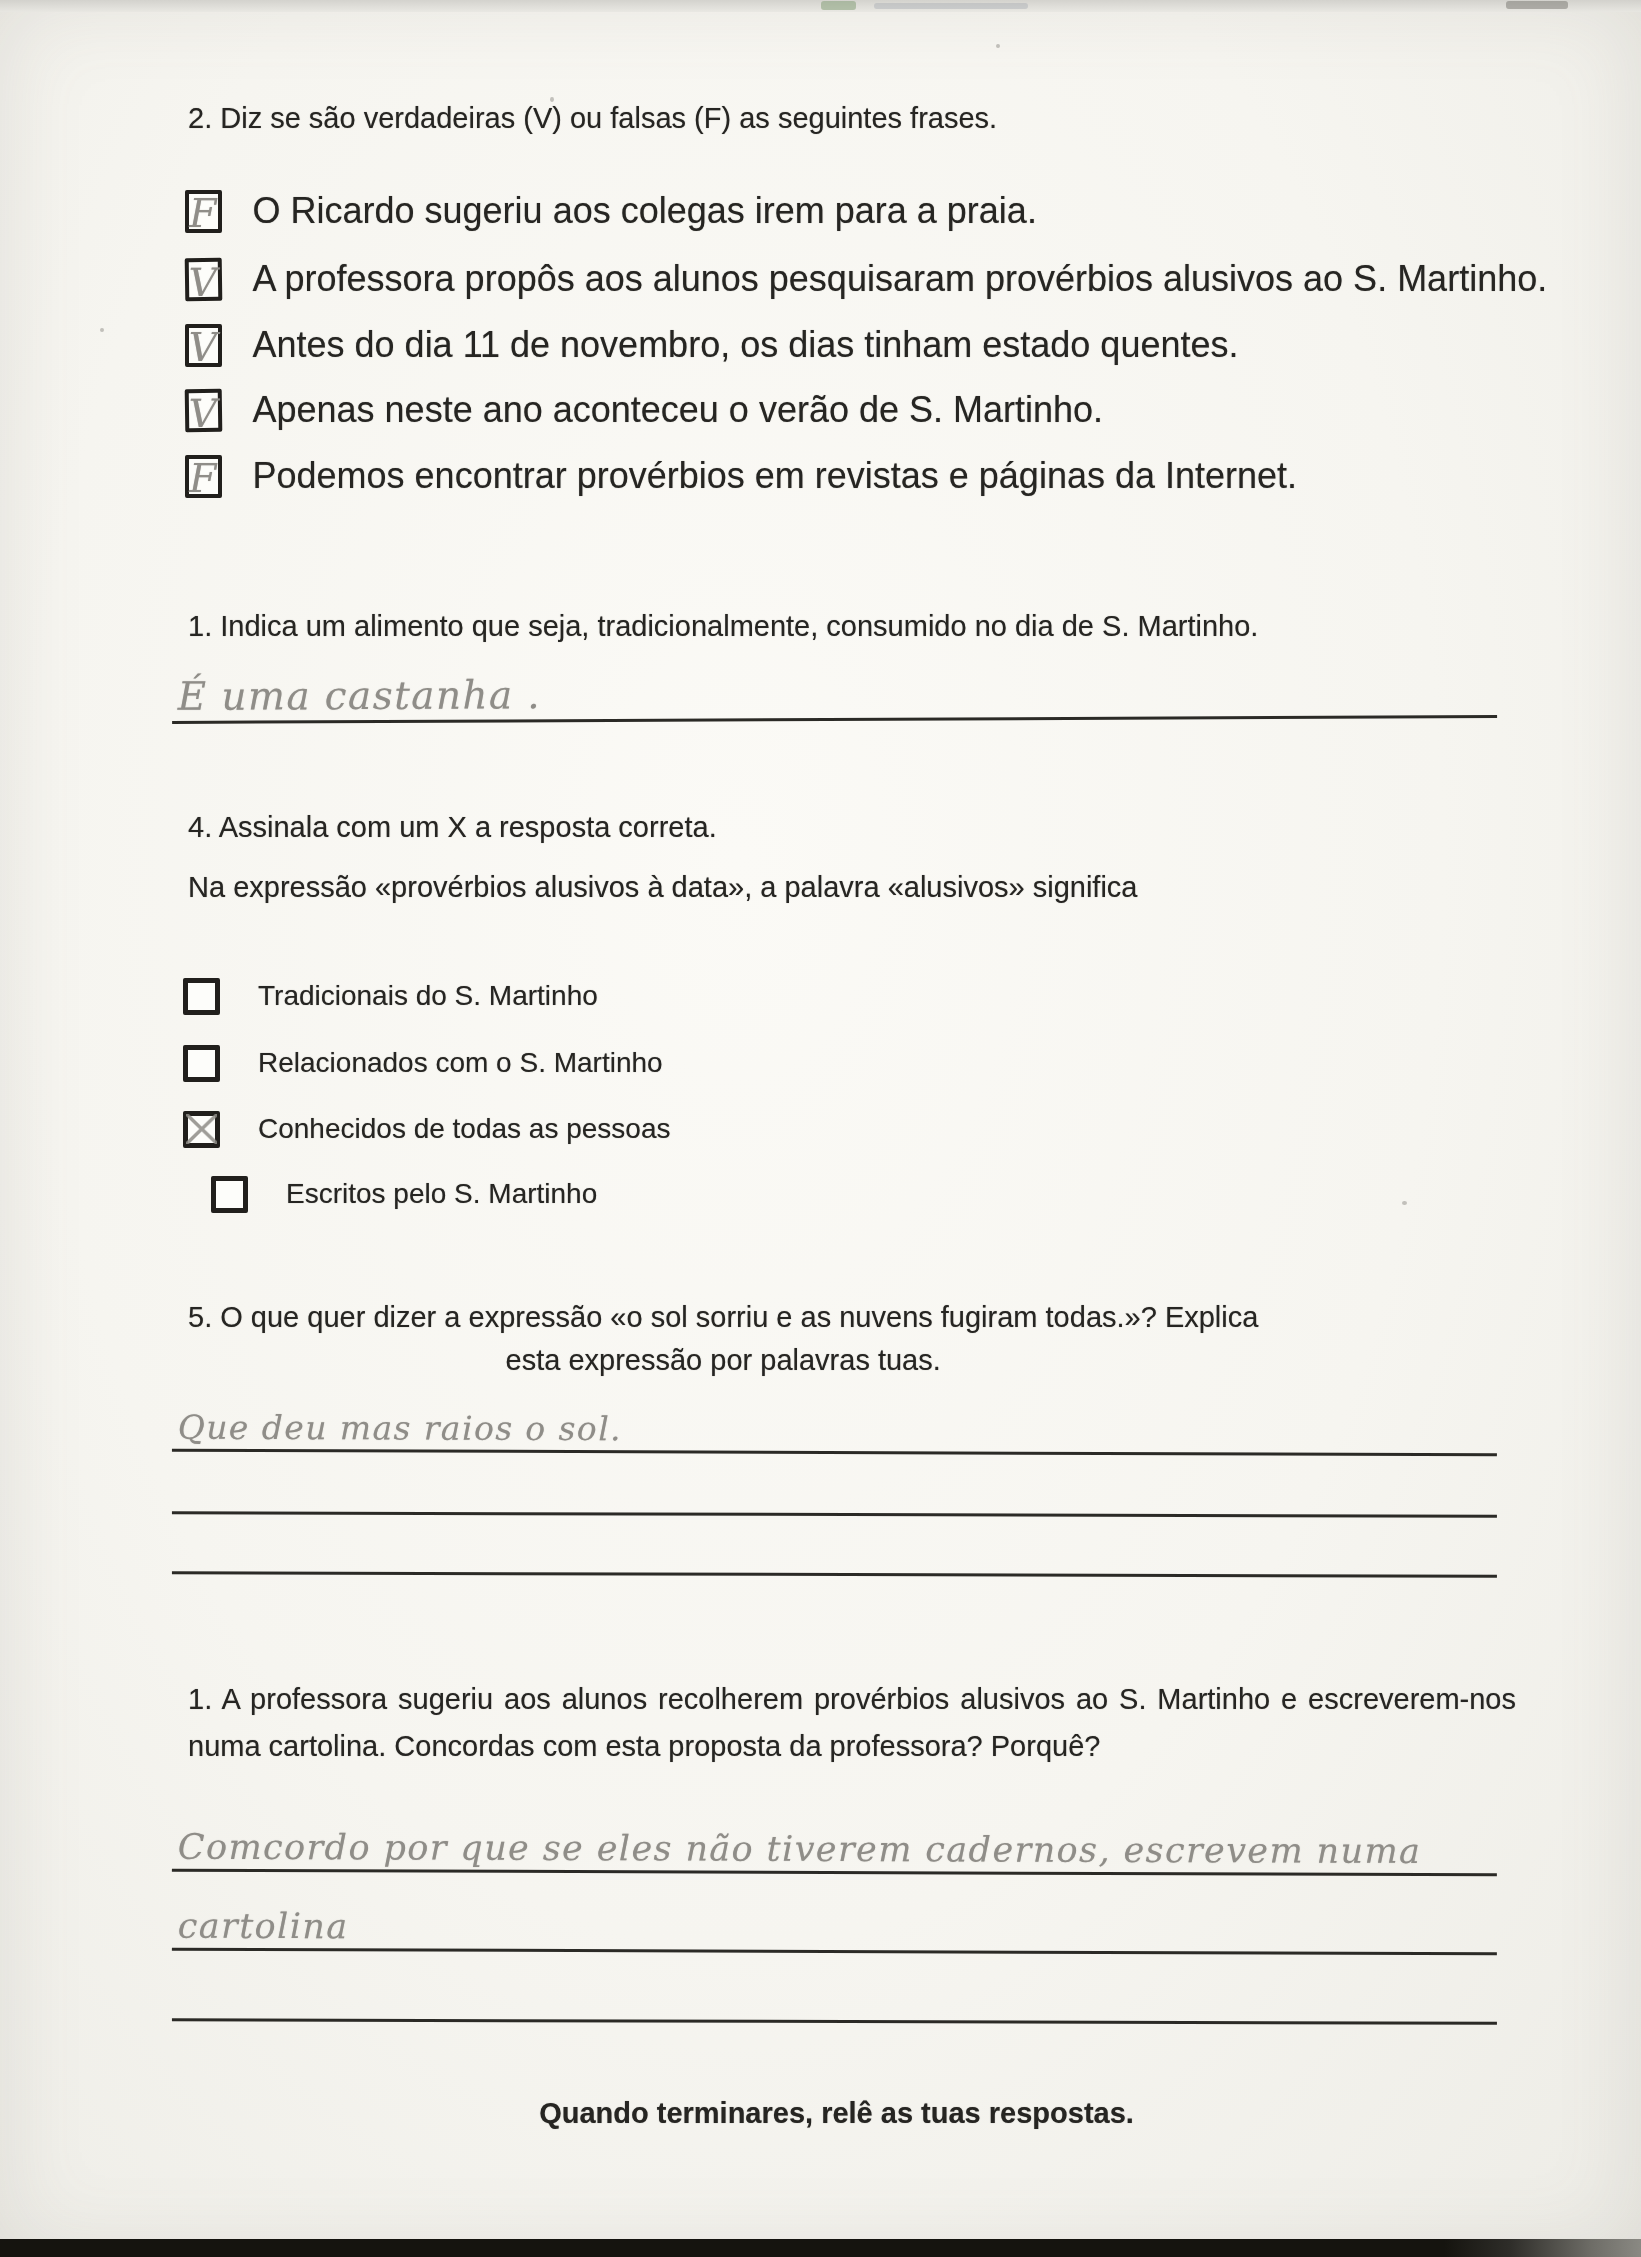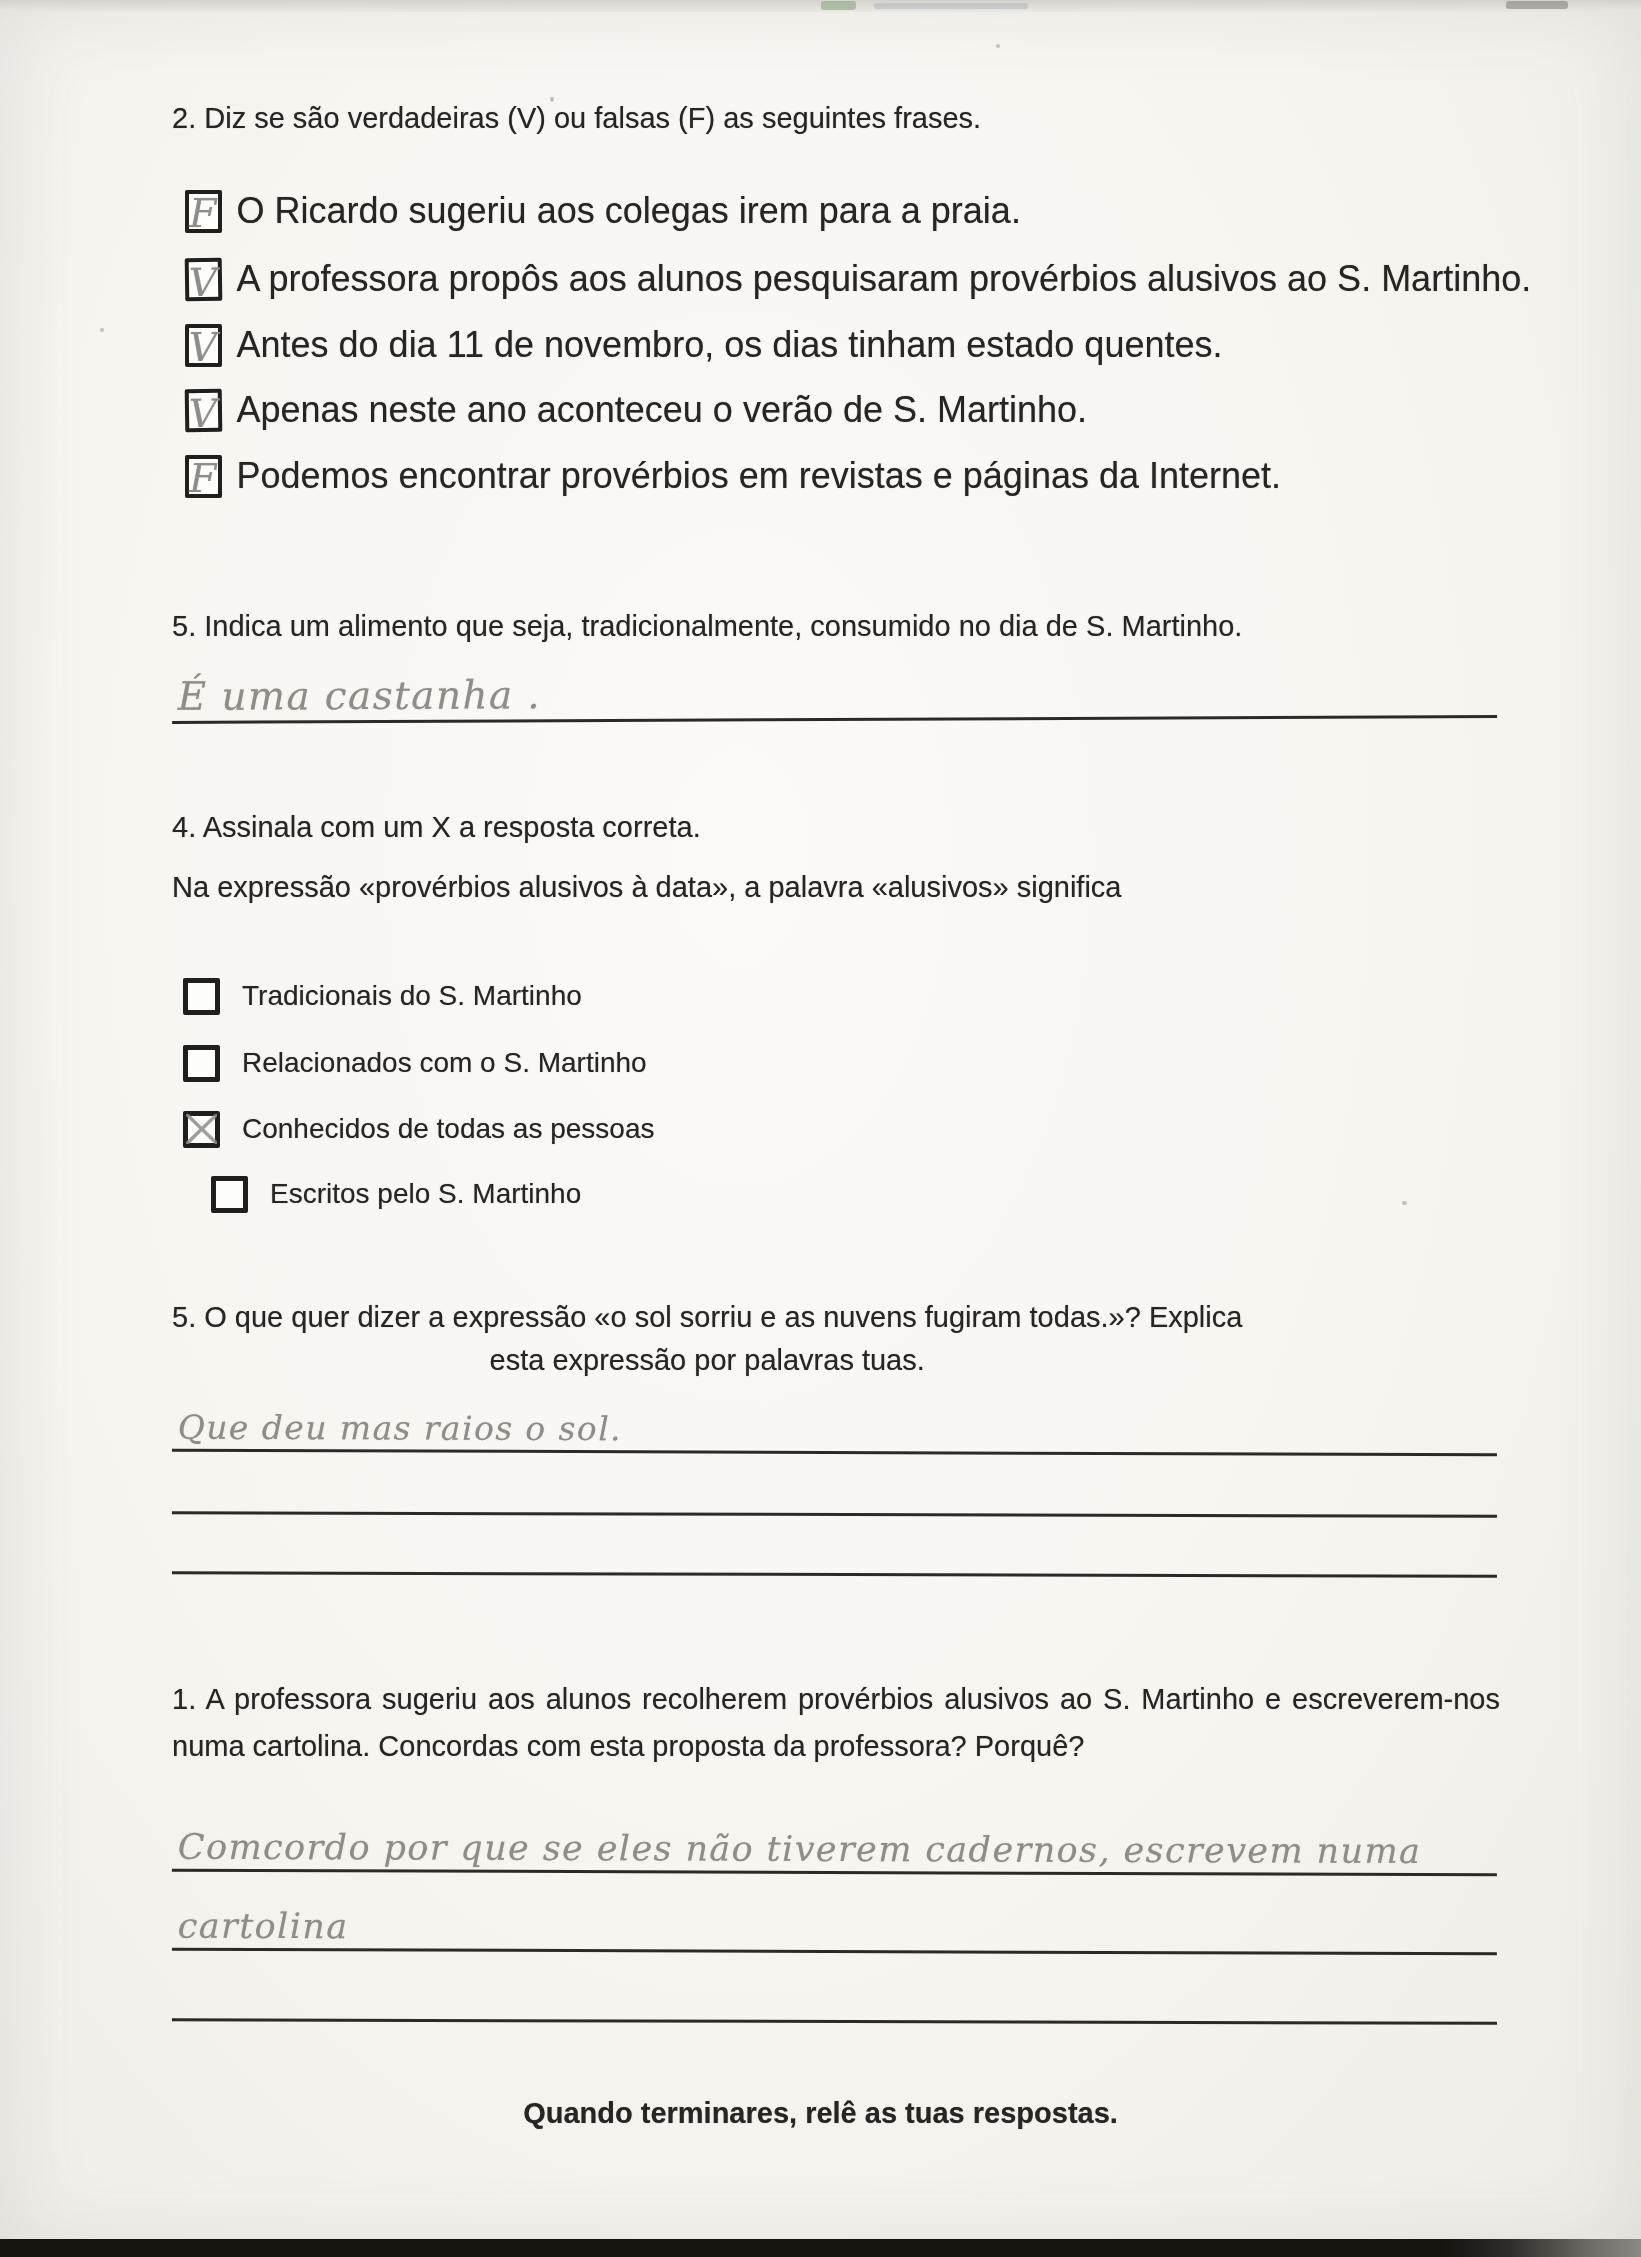--- a/index.html
+++ b/index.html
@@ -6,21 +6,21 @@
   .sheet {
     position:relative;
     width:1641px; height:2257px;
     margin:0 auto;
     background: radial-gradient(ellipse at 45% 38%, #fbfaf6 0%, #f6f5f0 55%, #edece6 100%);
     box-shadow: inset 0 0 87px rgba(110,108,100,.14);
     overflow:hidden;
     font-family:"Liberation Sans", sans-serif;
     color: var(--color-print_ink, #262522);
   }
-  .printed { text-shadow: 0 0 1px rgba(38,37,34,.45); }
+  .printed { text-shadow: 0 0 1px rgba(38,37,34,.45); margin-left: 16px; }
 
   
   .top-strip { position:absolute; left:0; top:0; width:100%; height:11.6px;
     background:linear-gradient(to bottom,#cfcec9,#e8e7e2); opacity:.85; }
   .smudge { position:absolute; border-radius:2.9px; }
   .smudge-a { left:821px; top:1px; width:35px; height:8.7px; background:#86a07a; opacity:.55; }
   .smudge-b { left:874px; top:2.9px; width:154px; height:5.8px; background:#a8adb4; opacity:.45; }
   .smudge-c { left:1506px; top:1px; width:62px; height:7.7px; background:#75736e; opacity:.5; }
   .bottom-strip { position:absolute; left:0; bottom:0; width:100%; height:18.3px;
     background:linear-gradient(to right,#15140f 0%, #15140f 88%, #2e2d29 92%, #6e6d67 97%, #8a8983 100%); }
@@ -103,21 +103,21 @@
       </span>
     <span class="tf-text printed">Apenas neste ano aconteceu o verão de S. Martinho.</span>
   </div>
   <div class="tf-row" style="top:450px;">
     <span class="tf-box">
         <span class="hand tf-mark">F</span>
       </span>
     <span class="tf-text printed">Podemos encontrar provérbios em revistas e páginas da Internet.</span>
   </div>
 
-  <div class="prompt printed" style="top:606px;">5. Indica um alimento que seja, tradicionalmente, consumido no dia de S. Martinho.</div>
+  <div class="prompt printed" style="top:606px;">1. Indica um alimento que seja, tradicionalmente, consumido no dia de S. Martinho.</div>
   <div class="rule" style="top:674px; height:44px; transform:rotate(-.25deg);">
     <span class="hand" style="font-size:39px;">É uma castanha .</span>
   </div>
 
   <div class="prompt printed" style="top:807px;text-align:right;">4. Assinala com um X a resposta correta.</div>
   <div class="prompt printed" style="top:867px;">Na expressão «provérbios alusivos à data», a palavra «alusivos» significa</div>
 
   <div class="opt-row" style="top:969px;">
     <span class="opt-box"></span>
     <span class="opt-text printed">Tradicionais do S. Martinho</span>

